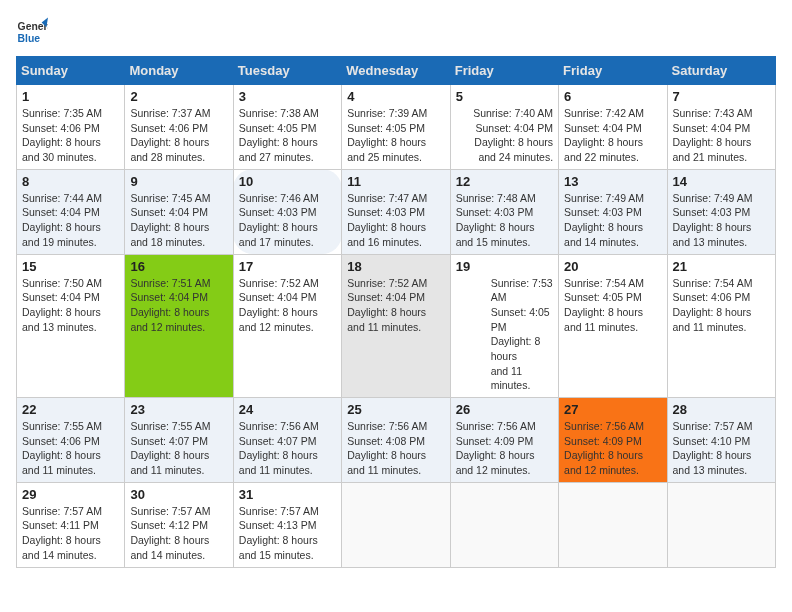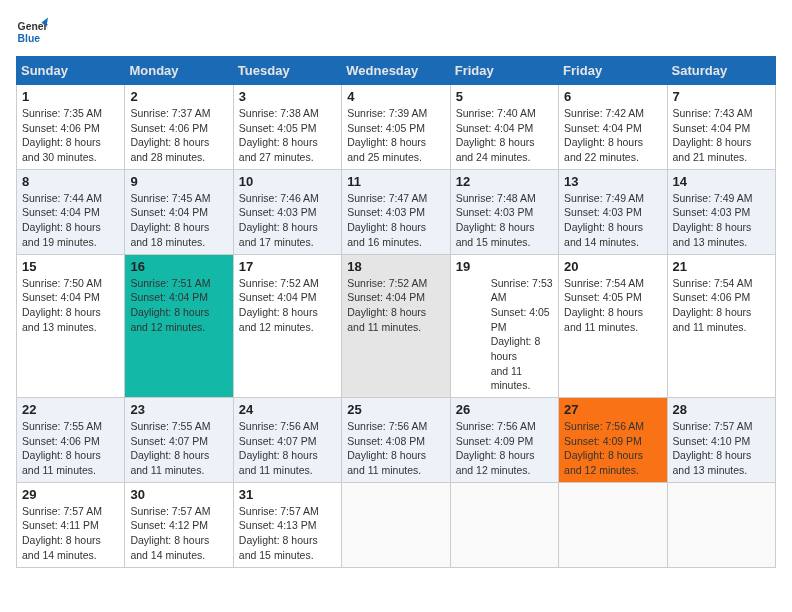--- a/index.html
+++ b/index.html
@@ -151,21 +151,21 @@
         </td>
         <td style="background-color: rgb(255, 255, 255);">
           <span class="day-num">4</span>
           <div class="day-detail" style="white-space: pre-line;">Sunrise: 7:39 AM
 Sunset: 4:05 PM
 Daylight: 8 hours
 and 25 minutes.</div>
         </td>
         <td style="background-color: rgb(255, 255, 255);">
           <span class="day-num">5</span>
-          <div class="day-detail" style="white-space: pre-line;">Sunrise: 7:40 AM
+          <div class="day-detail" style="white-space: pre-line; text-align: right;">Sunrise: 7:40 AM
 Sunset: 4:04 PM
 Daylight: 8 hours
 and 24 minutes.</div>
         </td>
         <td style="background-color: rgb(255, 255, 255);">
           <span class="day-num">6</span>
           <div class="day-detail" style="white-space: pre-line;">Sunrise: 7:42 AM
 Sunset: 4:04 PM
 Daylight: 8 hours
 and 22 minutes.</div>
@@ -186,21 +186,21 @@
 Daylight: 8 hours
 and 19 minutes.</div>
         </td>
         <td style="background-color: rgb(237, 242, 248);">
           <span class="day-num">9</span>
           <div class="day-detail" style="white-space: pre-line;">Sunrise: 7:45 AM
 Sunset: 4:04 PM
 Daylight: 8 hours
 and 18 minutes.</div>
         </td>
-        <td style="background-color: rgb(237, 242, 248);">
+        <td style="background-color: rgb(237, 242, 248); border-radius: 20px;">
           <span class="day-num">10</span>
           <div class="day-detail" style="white-space: pre-line;">Sunrise: 7:46 AM
 Sunset: 4:03 PM
 Daylight: 8 hours
 and 17 minutes.</div>
         </td>
         <td style="background-color: rgb(237, 242, 248);">
           <span class="day-num">11</span>
           <div class="day-detail" style="white-space: pre-line;">Sunrise: 7:47 AM
 Sunset: 4:03 PM
@@ -230,21 +230,21 @@
         </td>
       </tr>
       <tr>
         <td style="background-color: rgb(255, 255, 255);">
           <span class="day-num">15</span>
           <div class="day-detail" style="white-space: pre-line;">Sunrise: 7:50 AM
 Sunset: 4:04 PM
 Daylight: 8 hours
 and 13 minutes.</div>
         </td>
-        <td style="background-color: #14b8a6;">
+        <td style="background-color: #84cc16;">
           <span class="day-num">16</span>
           <div class="day-detail" style="white-space: pre-line;">Sunrise: 7:51 AM
 Sunset: 4:04 PM
 Daylight: 8 hours
 and 12 minutes.</div>
         </td>
         <td style="background-color: rgb(255, 255, 255);">
           <span class="day-num">17</span>
           <div class="day-detail" style="white-space: pre-line;">Sunrise: 7:52 AM
 Sunset: 4:04 PM

